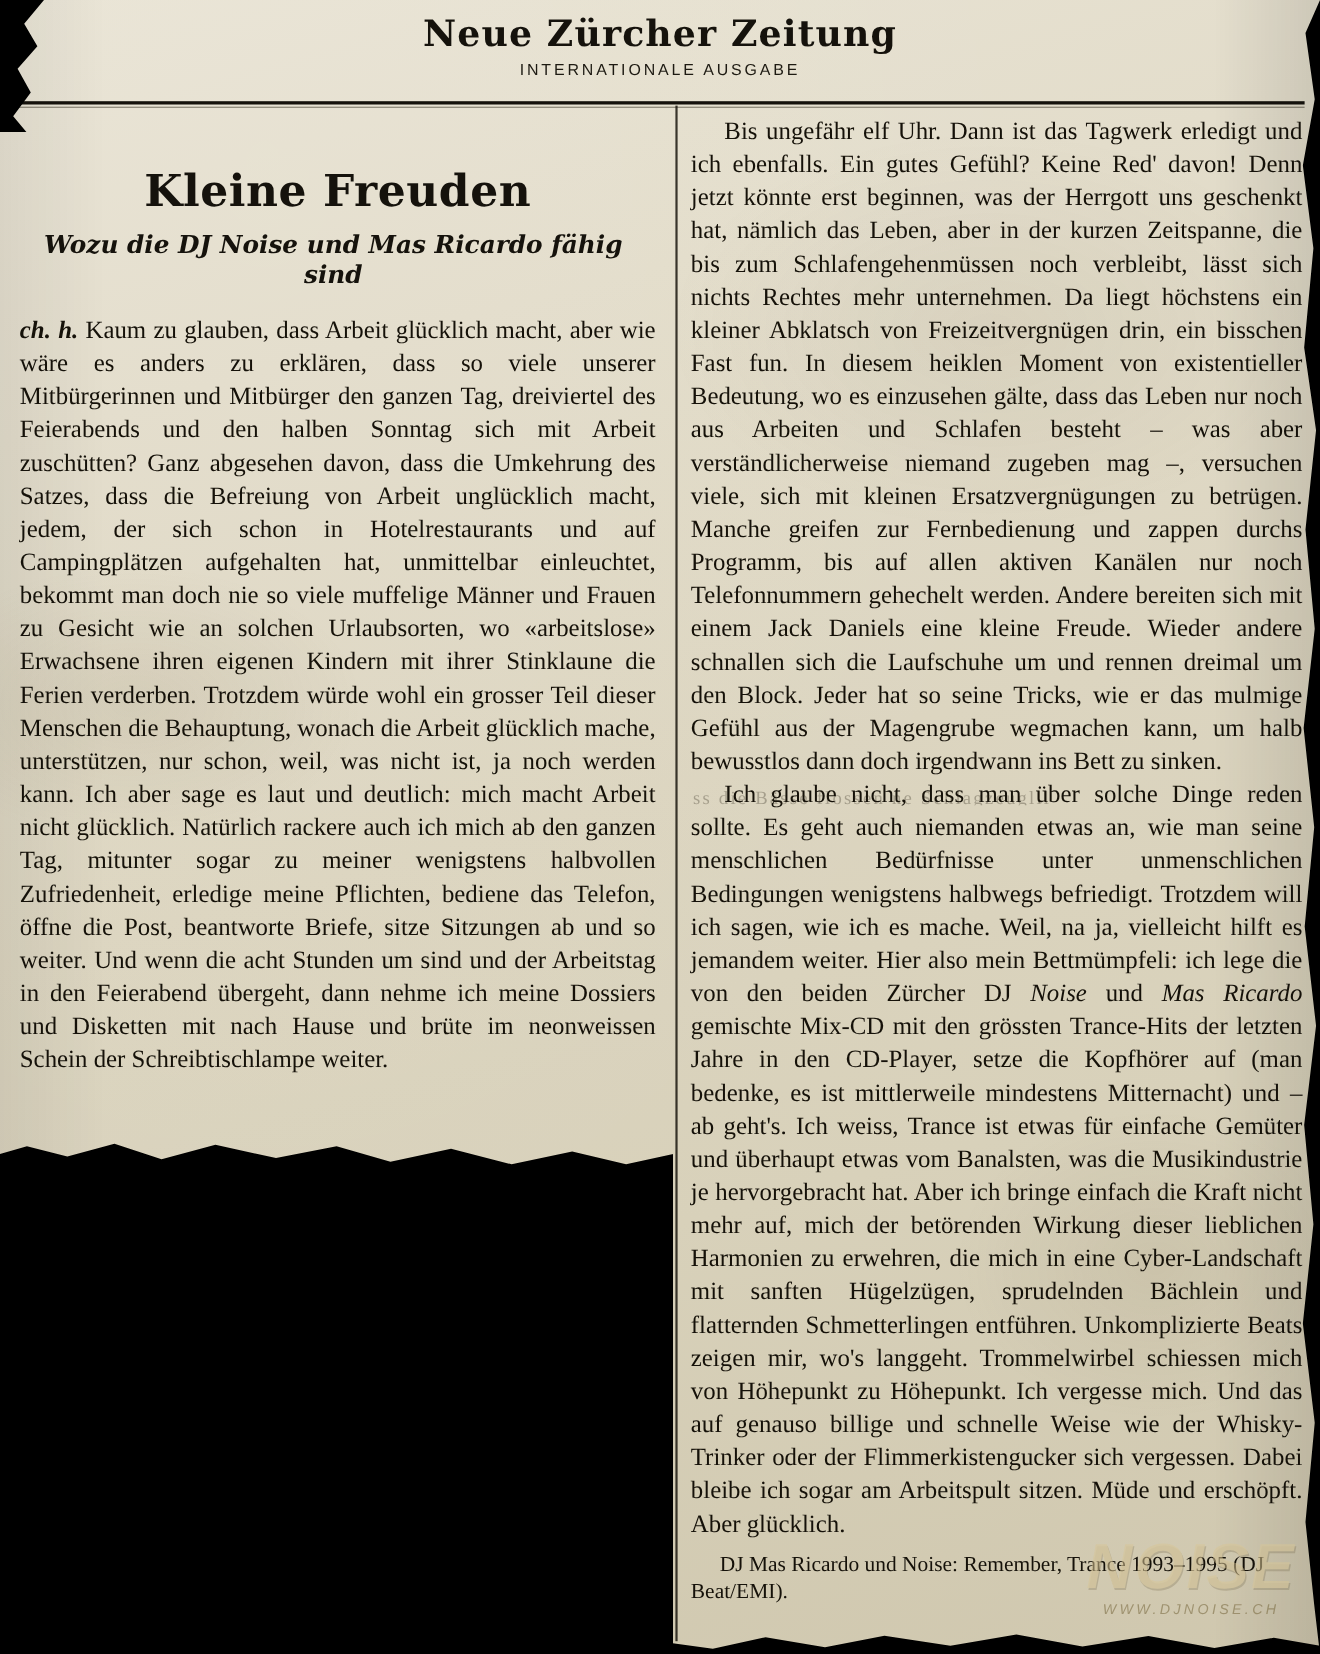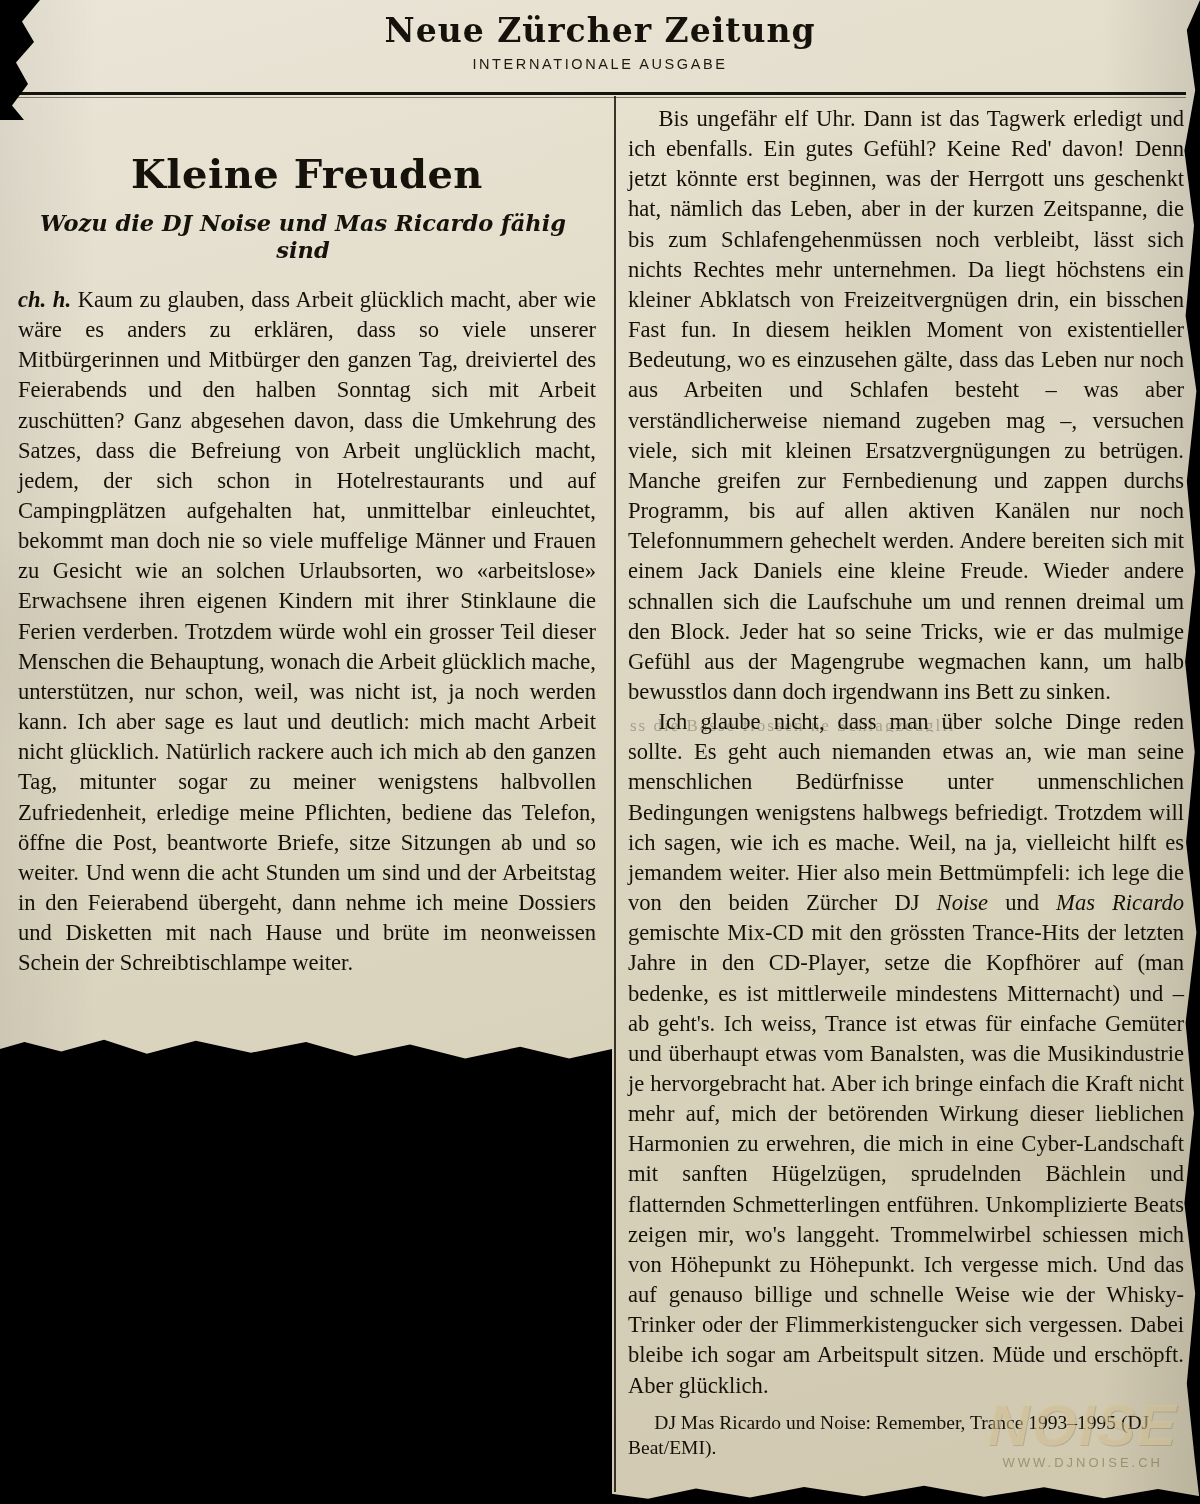--- a/index.html
+++ b/index.html
@@ -241,20 +241,21 @@
     color: rgba(215,198,150,0.85);
     text-shadow: 1px 1px 0 rgba(90,75,40,0.35);
     line-height: .9;
   }
   .watermark-sub {
     font-family: "Liberation Sans", sans-serif;
     font-size: 13px;
     letter-spacing: 3px;
     color: rgba(120,104,62,0.9);
     margin-top: 4px;
+    font-style: italic;
   }
 </style>
 </head>
 <body>
 
 <div id="page">
 
   <div class="clipping"></div>
 
   <div class="masthead">

